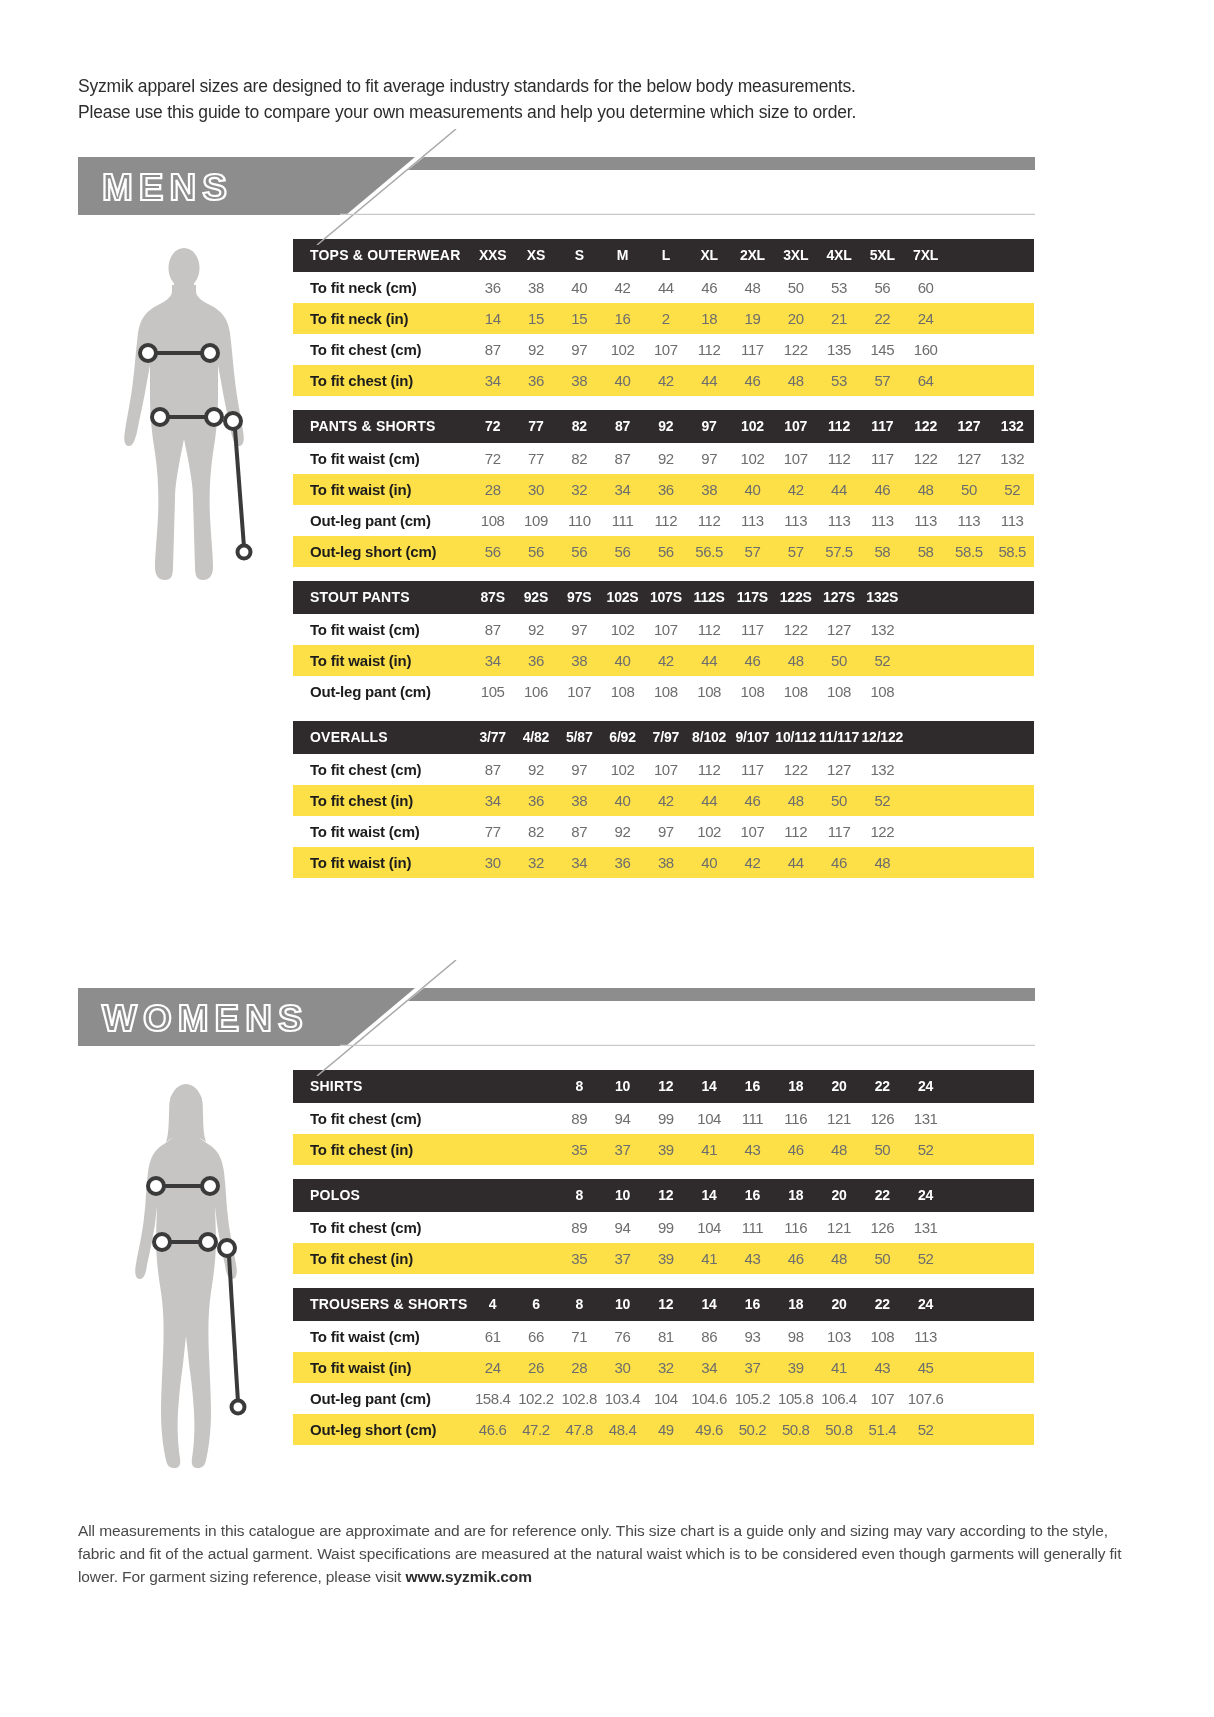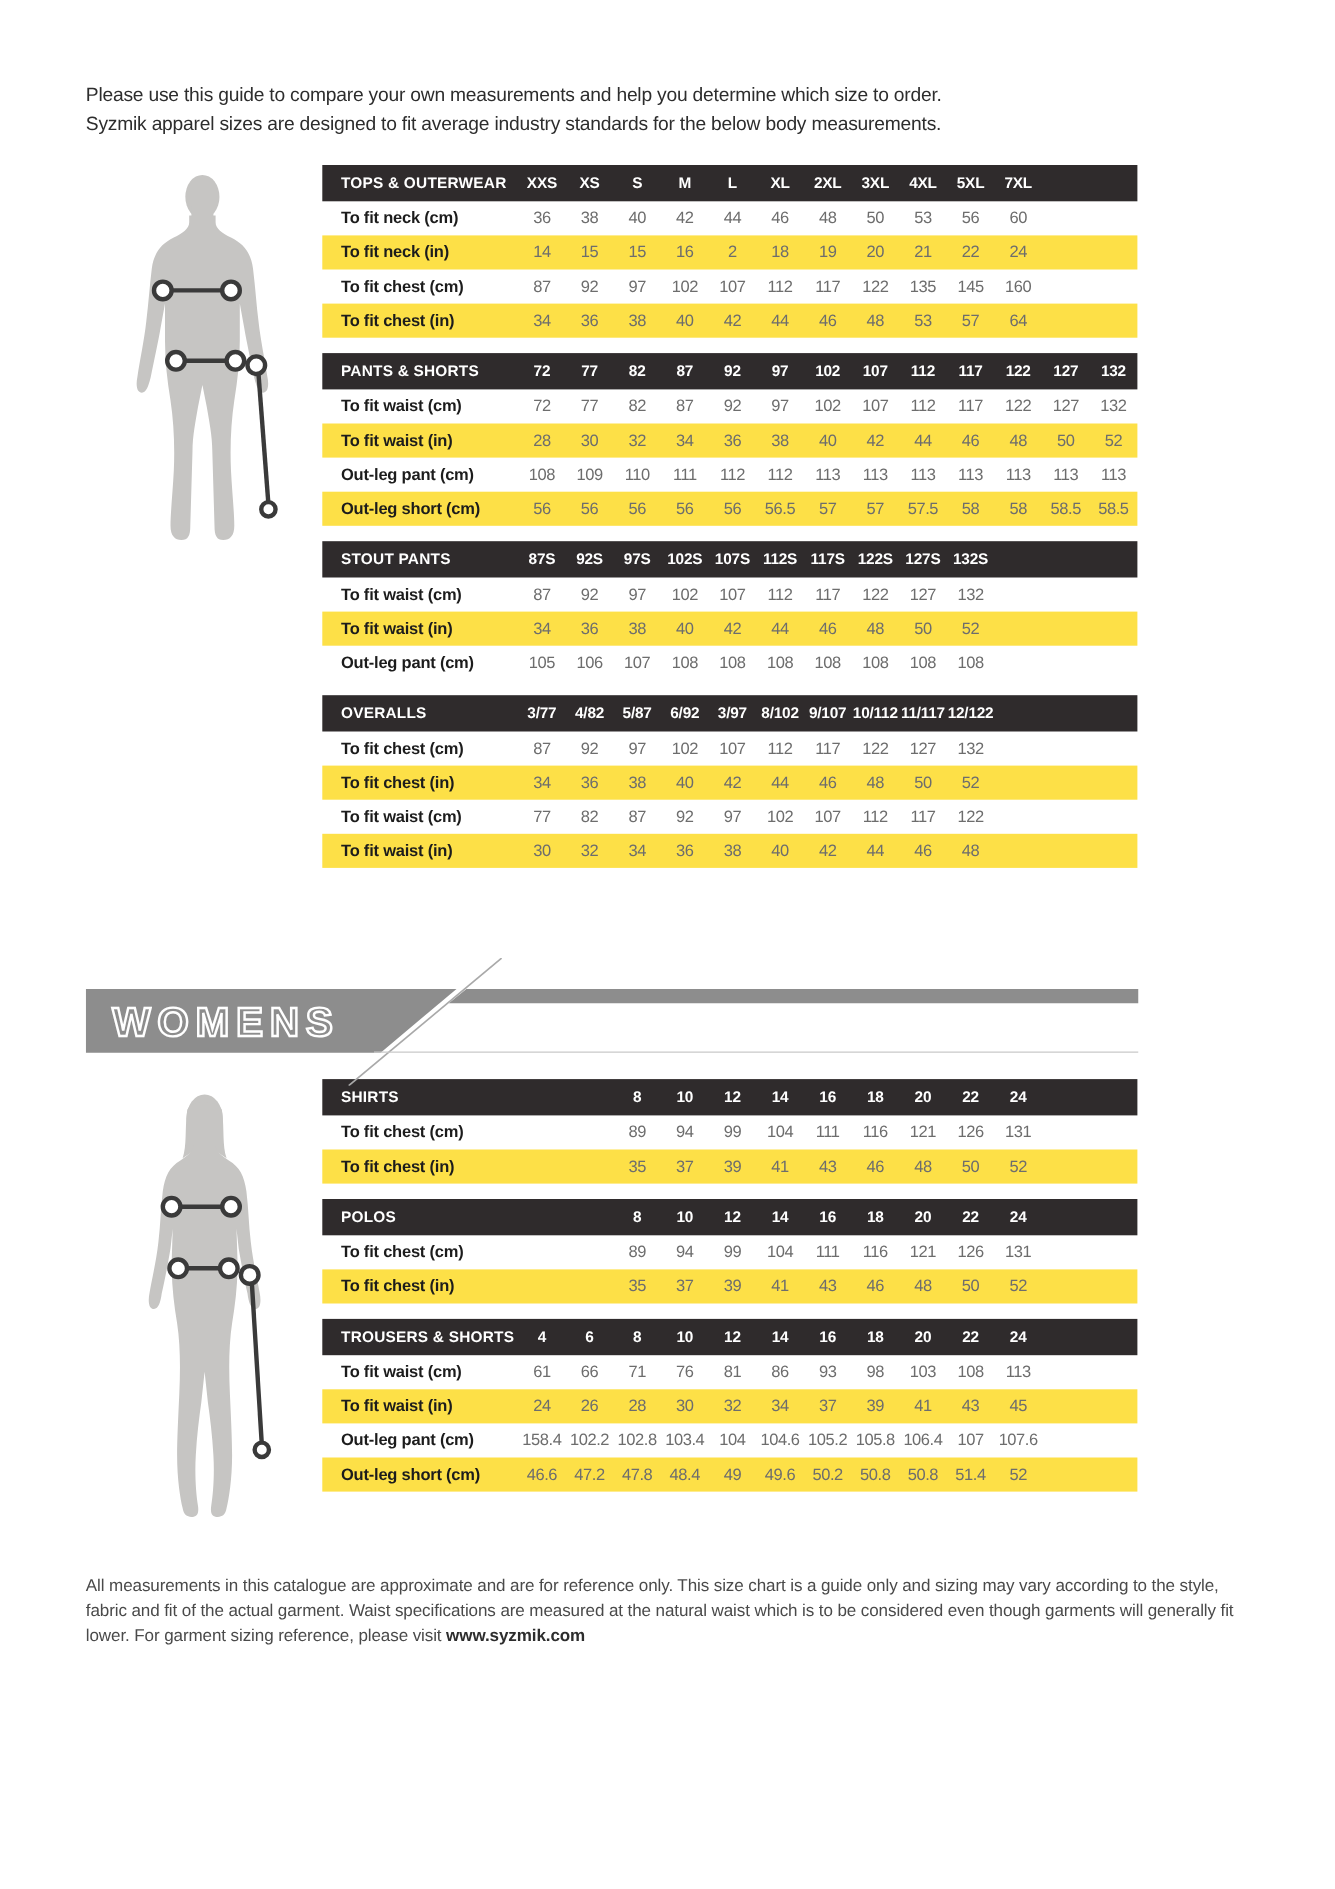--- a/index.html
+++ b/index.html
@@ -45,25 +45,34 @@
   .sil{fill:#c6c5c3;}
   .meas{stroke:#3a3a3a;stroke-width:4;fill:none;}
   .meas-dot{stroke:#3a3a3a;stroke-width:4;fill:#ffffff;}
 </style>
 </head>
 <body>
 
 <div class="page">
 
   <div class="intro">
+    <div>Syzmik apparel sizes are designed to fit average industry standards for the below body measurements.</div>
     <div>Please use this guide to compare your own measurements and help you determine which size to order.</div>
-    <div>Syzmik apparel sizes are designed to fit average industry standards for the below body measurements.</div>
   </div>
 
   <section>
+    <div class="banner">
+      <svg width="957" height="116" viewBox="0 0 957 116">
+        <polygon points="346,28 957,28 957,41 330,41" fill="#8d8d8d"></polygon>
+        <polygon points="0,28 337,28 268,86 0,86" fill="#8d8d8d"></polygon>
+        <line x1="378" y1="0" x2="239" y2="116" stroke="#a9a9a9" stroke-width="1.5"></line>
+        <line x1="262" y1="85.4" x2="957" y2="85.4" stroke="#c9c9c9" stroke-width="1.2"></line>
+        <text class="banner-text" x="24" y="71">MENS</text>
+      </svg>
+    </div>
 
     <div class="content-row">
       <div class="figure-col">
         <svg width="134" height="340" viewBox="0 0 134 340" style="top:8px;left:42px;">
           <ellipse class="sil" cx="64" cy="21" rx="15.5" ry="20"></ellipse>
           <rect class="sil" x="54" y="30" width="20" height="14"></rect>
           <path class="sil" d="M52,38 L52,44 C52,50 46,54 38,58 C26,64 20,72 18,86 C16,102 15,118 13,134 C11,152 7,170 5,184 C3,194 5,199 9,199 C13,199 15,193 17,185 C20,170 24,152 26,140 L30,118 L30,152 C30,170 32,188 35,206 C38,226 39,248 38,270 C37,290 35,308 35,320 C35,329 39,333 45,333 C51,333 53,329 53,320 L55,252 C55,238 58,224 60,212 L64,192 L68,212 C70,224 73,238 73,252 L75,320 C75,329 77,333 83,333 C89,333 93,329 93,320 C93,308 91,290 90,270 C89,248 90,226 93,206 C96,188 98,170 98,152 L98,118 L102,140 C104,152 108,170 111,185 C113,193 115,199 119,199 C123,199 125,194 123,184 C121,170 117,152 115,134 C113,118 112,102 110,86 C108,72 102,64 90,58 C82,54 76,50 76,44 L76,38 Z"></path>
           <g>
             <line class="meas" x1="30" y1="106" x2="88" y2="106"></line>
             <circle class="meas-dot" cx="28" cy="106" r="8"></circle>
@@ -312,21 +321,21 @@
               <div class="cell-slot"></div>
             </div>
           </div>
           <div class="size-table">
             <div class="trow head">
               <div class="cell-label">OVERALLS</div>
               <div class="cell-slot">3/77</div>
               <div class="cell-slot">4/82</div>
               <div class="cell-slot">5/87</div>
               <div class="cell-slot">6/92</div>
-              <div class="cell-slot">3/97</div>
+              <div class="cell-slot">7/97</div>
               <div class="cell-slot">8/102</div>
               <div class="cell-slot">9/107</div>
               <div class="cell-slot">10/112</div>
               <div class="cell-slot">11/117</div>
               <div class="cell-slot">12/122</div>
               <div class="cell-slot"></div>
               <div class="cell-slot"></div>
               <div class="cell-slot"></div>
             </div>
             <div class="trow">

